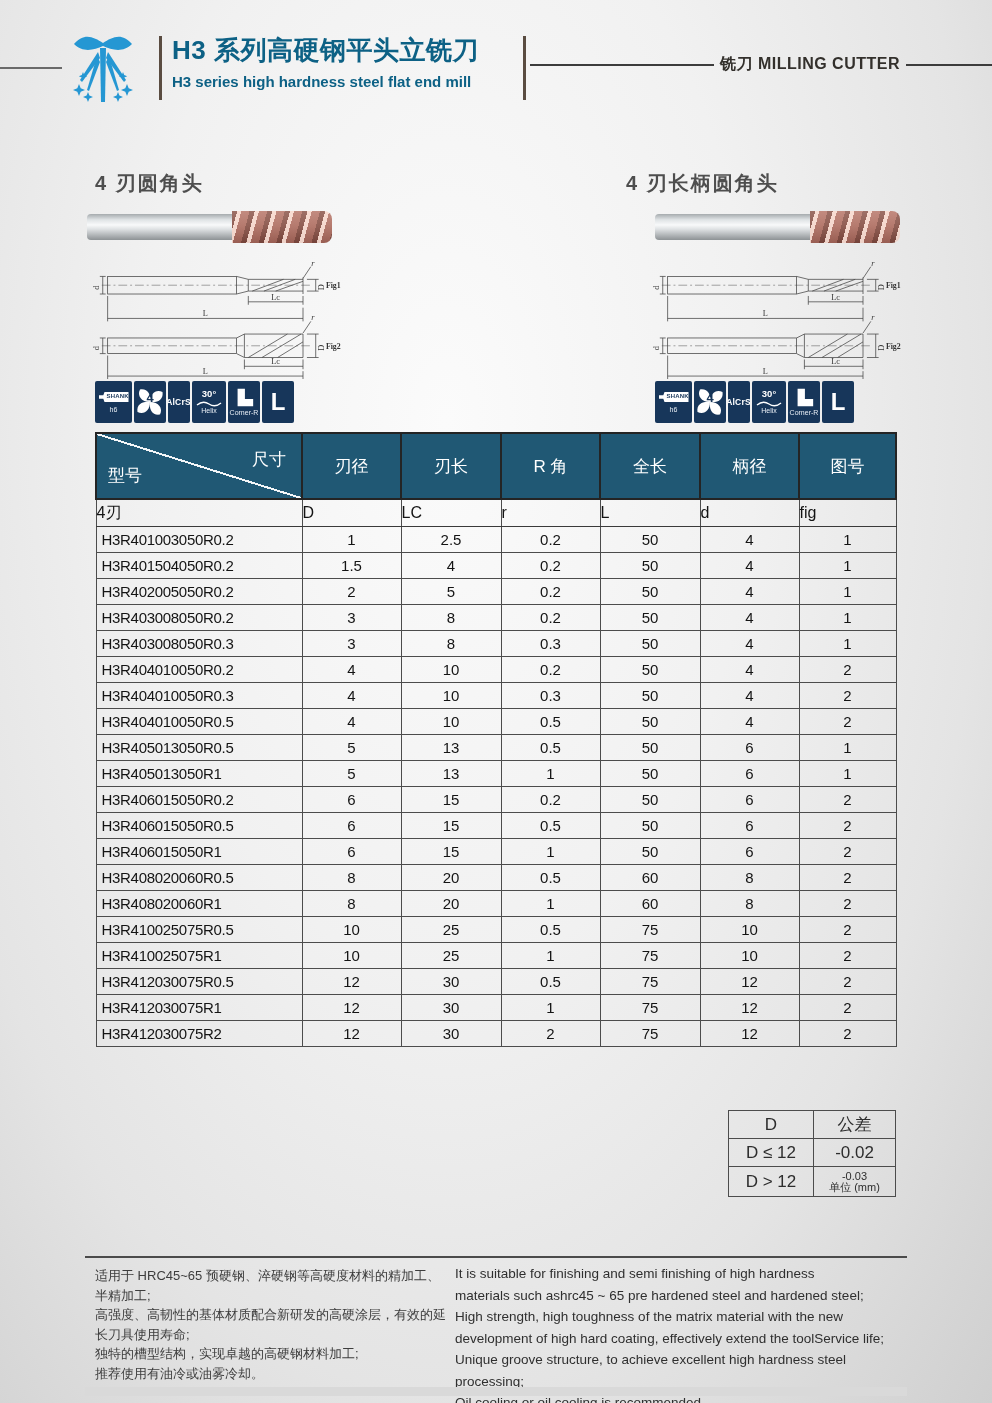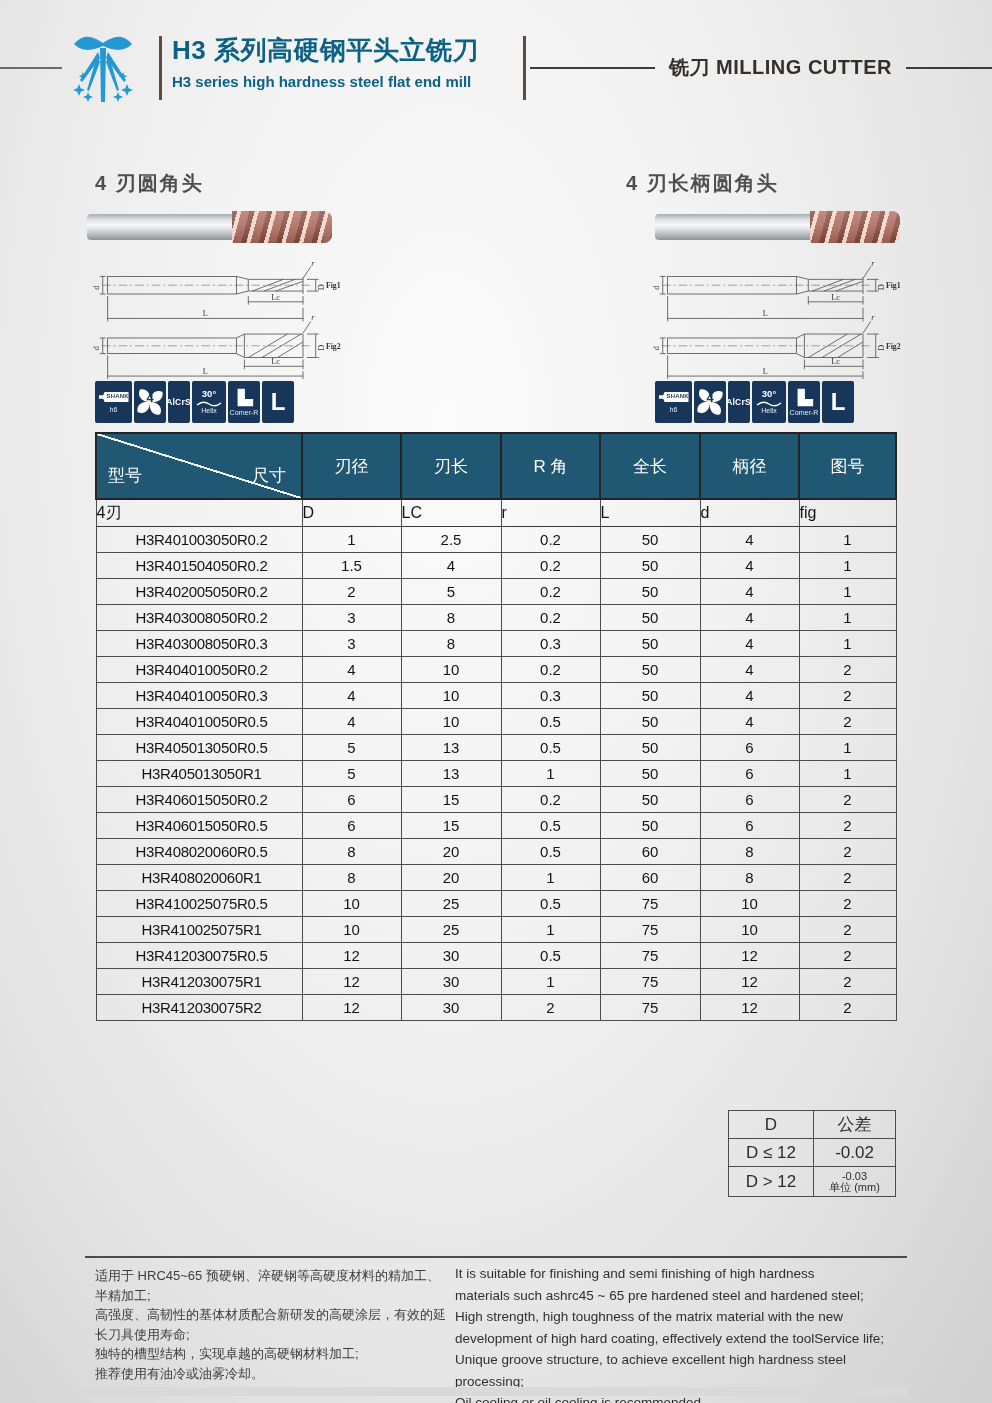--- a/index.html
+++ b/index.html
@@ -12,21 +12,21 @@
   .hdr-left-line{position:absolute;left:0;top:67px;width:62px;height:2px;background:#6a6a6a;}
   .logo{position:absolute;left:70px;top:28px;width:66px;height:82px;}
   .hdr-bar{position:absolute;top:36px;width:3px;height:64px;background:#5a4c41;}
   .hdr-bar.b1{left:159px;} .hdr-bar.b2{left:523px;}
   .page-title{position:absolute;left:172px;top:33px;font-size:26px;font-weight:bold;color:#0d6185;letter-spacing:0.5px;white-space:nowrap;}
   .page-subtitle{position:absolute;left:172px;top:73px;font-size:15px;font-weight:bold;color:#0d6185;white-space:nowrap;}
   .hdr-right{position:absolute;left:530px;right:0;top:54px;display:flex;align-items:center;}
   .hdr-right .rule{height:2px;background:#3c3c3c;}
   .hdr-right .rule.grow{flex:1;}
   .hdr-right .rule.end{width:86px;}
-  .hdr-right .lbl{font-size:20px;font-weight:bold;color:#33302c;margin:0 14px;white-space:nowrap;letter-spacing:0.5px;}
+  .hdr-right .lbl{font-size:16px;font-weight:bold;color:#33302c;margin:0 6px;white-space:nowrap;letter-spacing:0.5px;}
   
   .section-title{position:absolute;top:170px;font-size:20px;font-weight:bold;color:#4e4e4e;letter-spacing:2px;white-space:nowrap;}
   .st-left{left:95px;} .st-right{left:626px;}
   
   .endmill{position:absolute;top:204px;width:246px;height:46px;}
   .em-left{left:87px;} .em-right{left:655px;}
   .endmill .shank{position:absolute;top:10px;height:26px;border-radius:4px 0 0 4px;
     background:linear-gradient(to bottom,#a6abae 0%,#dfe3e5 22%,#f8f9fa 42%,#dfe2e4 58%,#8d9295 100%);}
   .endmill .flutes{position:absolute;top:7px;height:32px;border-radius:0 8px 8px 0;
     background:
@@ -52,26 +52,26 @@
   .badge-flutes .b-num{position:absolute;left:0;top:9px;width:100%;text-align:center;font-size:13px;font-weight:bold;color:#17365a;}
   .badge-text .b-text{font-size:8.5px;font-weight:bold;letter-spacing:0.2px;}
   .badge-helix .b-top{font-size:9.5px;font-weight:bold;line-height:10px;}
   .badge-letter .b-letter{font-size:24px;font-weight:bold;line-height:26px;}
   
   table.spec{position:absolute;left:95px;top:432px;width:800px;border-collapse:collapse;table-layout:fixed;background:transparent;}
   table.spec th, table.spec td{border:1px solid #4c4c4c;padding:0;}
   table.spec tr.main-head th{background:#20587​4;background:#205874;color:#fff;font-size:17px;font-weight:500;height:64px;border:2px solid #242424;}
   table.spec tr.sub-head td{height:26px;font-size:16px;color:#141414;text-align:left;border-bottom:1.5px solid #3a3a3a;}
   table.spec tbody td{height:25px;font-size:15px;color:#141414;text-align:center;}
-  table.spec td.model{text-align:center;padding-left:5px;font-size:15px;letter-spacing:-0.3px;}
+  table.spec td.model{text-align:left;padding-left:5px;font-size:15px;letter-spacing:-0.3px;}
   .diag-cell{position:relative;
     background-image:linear-gradient(to top right, transparent calc(50% - 1px), rgba(255,255,255,0.95) calc(50% - 1px), rgba(255,255,255,0.95) calc(50% + 1px), transparent calc(50% + 1px)) !important;
     background-color:#205874 !important;}
   .diag-cell .diag-model{position:absolute;left:11px;top:30px;font-size:17px;font-weight:500;}
-  .diag-cell .diag-size{position:absolute;right:15px;top:30px;font-size:17px;font-weight:500;}
+  .diag-cell .diag-size{position:absolute;right:15px;top:14px;font-size:17px;font-weight:500;}
   
   table.tol{position:absolute;left:728px;top:1110px;width:167px;border-collapse:collapse;table-layout:fixed;}
   table.tol th, table.tol td{border:1.5px solid #4c4c4c;text-align:center;color:#2d2d2d;font-weight:normal;}
   table.tol th{height:25px;font-size:17px;}
   table.tol td{height:25px;font-size:17px;}
   table.tol .note-cell{line-height:11px;padding:2px 0;}
   table.tol .note-cell .tol-small{font-size:11px;display:block;}
   table.tol .note-cell .unit{font-size:11px;display:block;}
   
   .footer-rule{position:absolute;left:85px;top:1256px;width:822px;height:2px;background:#4b4b4b;}
@@ -424,20 +424,29 @@
         <tr>
           <td class="model">H3R406015050R0.5</td>
           <td>6</td>
           <td>15</td>
           <td>0.5</td>
           <td>50</td>
           <td>6</td>
           <td>2</td>
         </tr>
         <tr>
+          <td class="model">H3R406015050R1</td>
+          <td>6</td>
+          <td>15</td>
+          <td>1</td>
+          <td>50</td>
+          <td>6</td>
+          <td>2</td>
+        </tr>
+        <tr>
           <td class="model">H3R408020060R0.5</td>
           <td>8</td>
           <td>20</td>
           <td>0.5</td>
           <td>60</td>
           <td>8</td>
           <td>2</td>
         </tr>
         <tr>
           <td class="model">H3R408020060R1</td>

